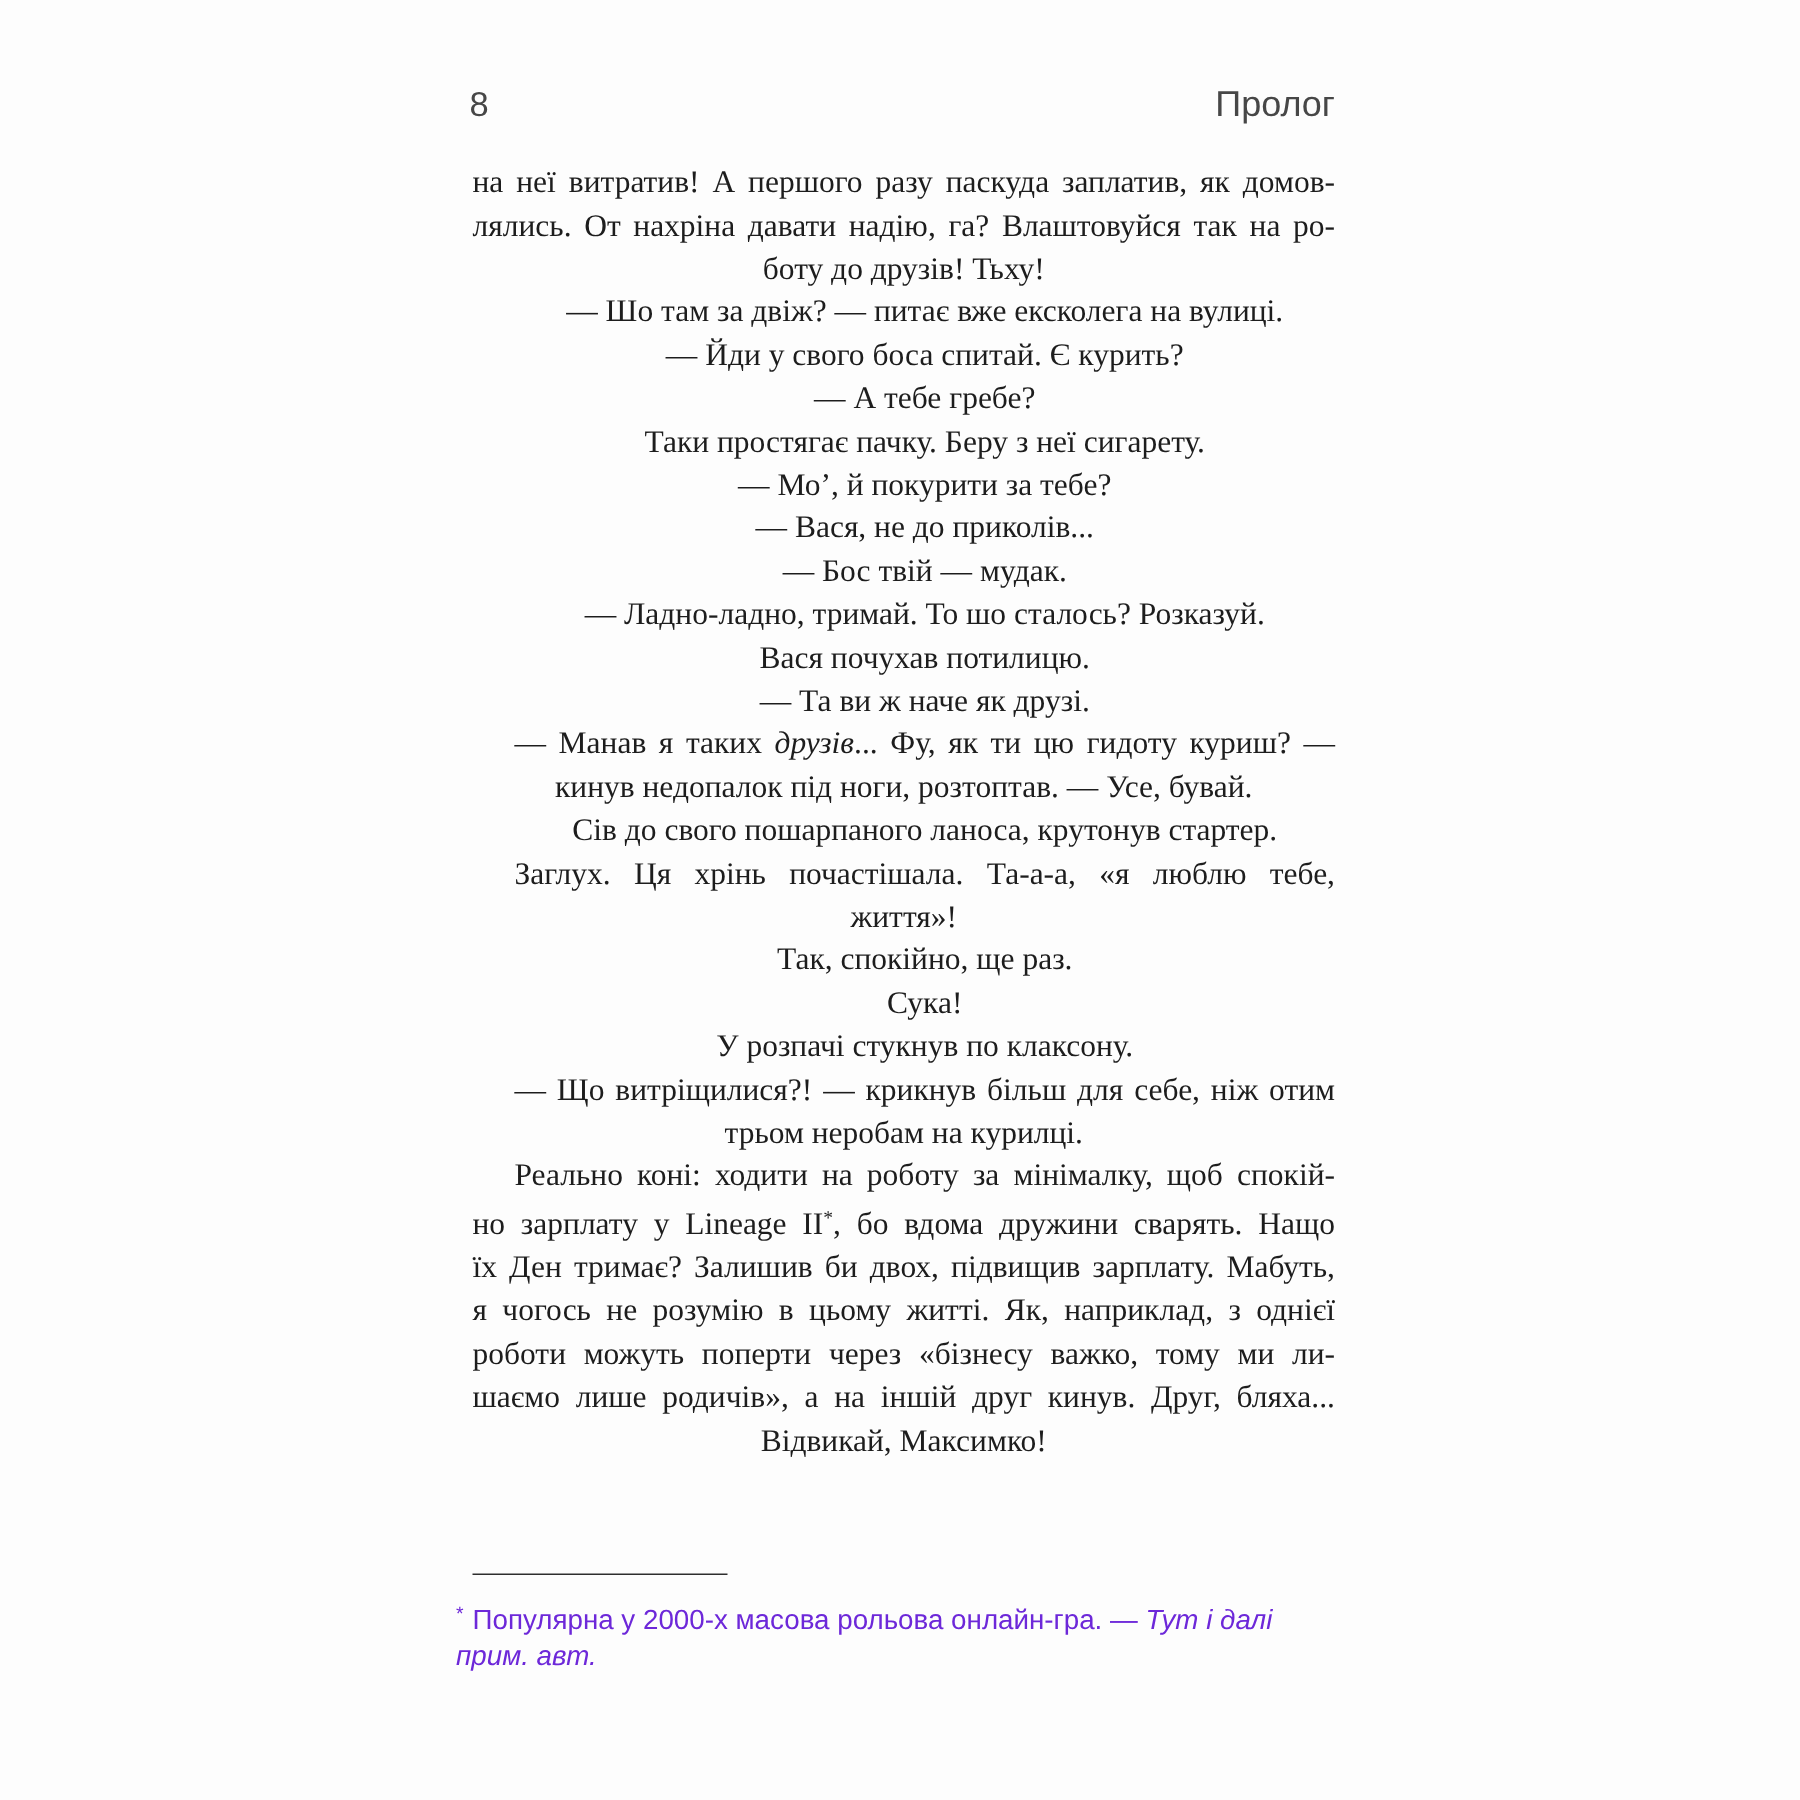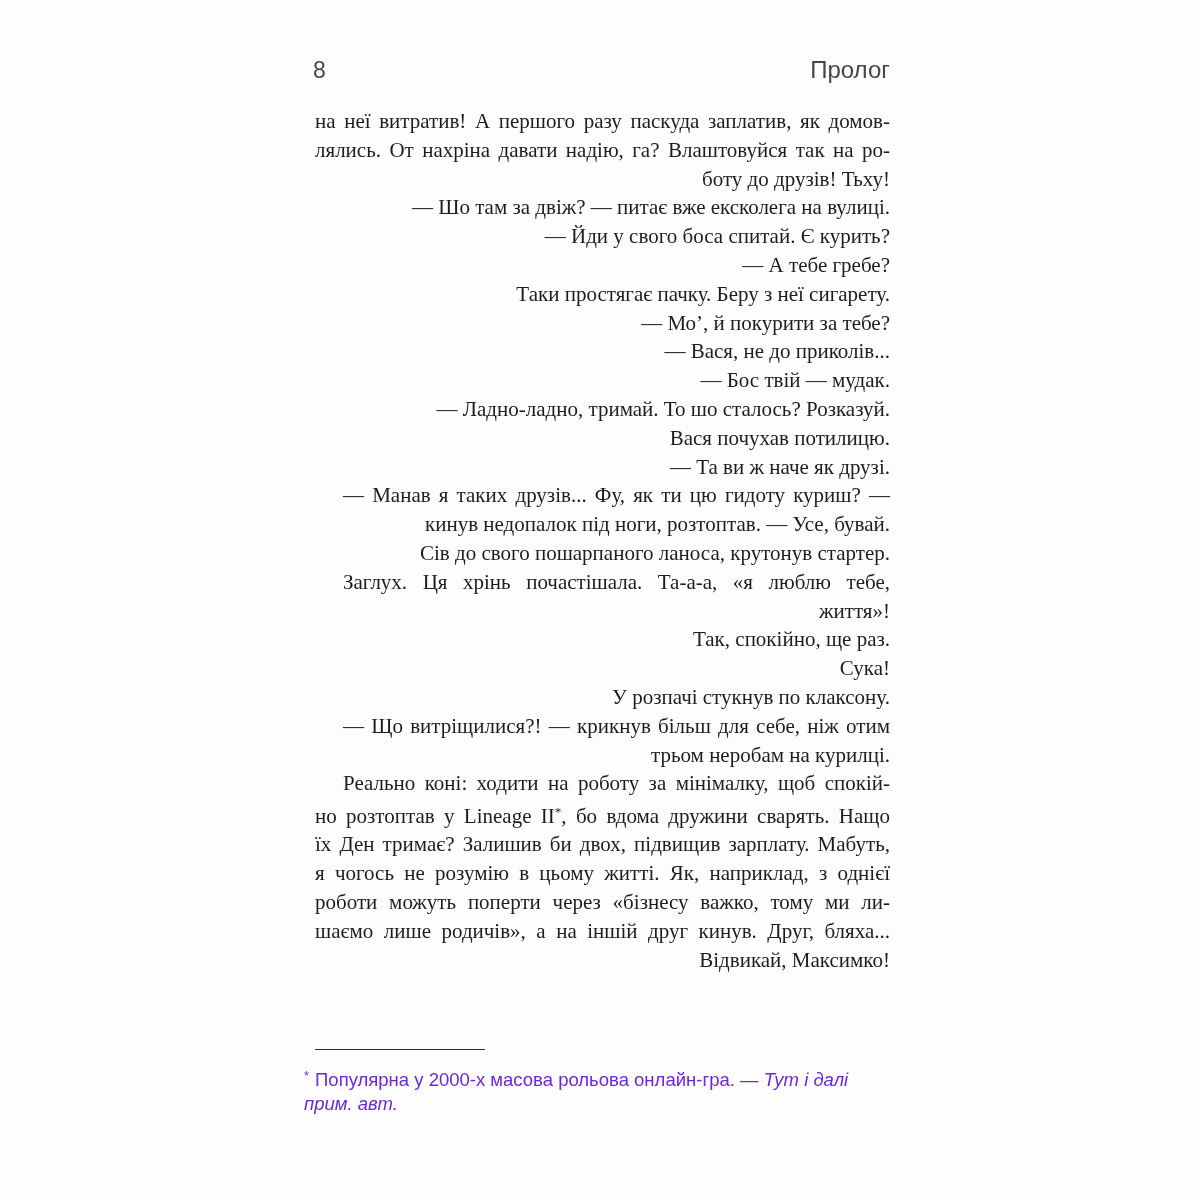--- a/index.html
+++ b/index.html
@@ -27,26 +27,26 @@
   .runtitle { font-size: 24px; }
   .text-block {
     position: absolute;
     left: 315px;
     top: 107px;
     width: 575px;
     font-size: 21px;
   }
   .ln {
     line-height: 28.8px;
-    text-align: right;
+    text-align: center;
     white-space: normal;
   }
   .ln.ind { text-indent: 28px; }
   .ln.j { text-align: justify; text-align-last: justify; }
-  .ln .i { }
+  .ln .i { font-style: italic; }
   .ln .sup { font-size: 0.62em; vertical-align: 0.5em; }
   .fn-rule {
     position: absolute;
     left: 315px;
     top: 1049px;
     width: 170px;
     height: 1px;
     background: #2e2e2e;
   }
   .footnote {
@@ -93,21 +93,21 @@
       <div class="ln"><span>кинув недопалок під ноги, розтоптав. — Усе, бувай.</span></div>
       <div class="ln ind"><span>Сів до свого пошарпаного ланоса, крутонув стартер.</span></div>
       <div class="ln j ind"><span>Заглух. Ця хрінь почастішала. Та-а-а, «я люблю тебе,</span></div>
       <div class="ln"><span>життя»!</span></div>
       <div class="ln ind"><span>Так, спокійно, ще раз.</span></div>
       <div class="ln ind"><span>Сука!</span></div>
       <div class="ln ind"><span>У розпачі стукнув по клаксону.</span></div>
       <div class="ln j ind"><span>— Що витріщилися?! — крикнув більш для себе, ніж отим</span></div>
       <div class="ln"><span>трьом неробам на курилці.</span></div>
       <div class="ln j ind"><span>Реально коні: ходити на роботу за мінімалку, щоб спокій-</span></div>
-      <div class="ln j"><span>но розтоптав у Lineage II</span><span class="sup">*</span><span>, бо вдома дружини сварять. Нащо</span></div>
+      <div class="ln j"><span>но зарплату у Lineage II</span><span class="sup">*</span><span>, бо вдома дружини сварять. Нащо</span></div>
       <div class="ln j"><span>їх Ден тримає? Залишив би двох, підвищив зарплату. Мабуть,</span></div>
       <div class="ln j"><span>я чогось не розумію в цьому житті. Як, наприклад, з однієї</span></div>
       <div class="ln j"><span>роботи можуть поперти через «бізнесу важко, тому ми ли-</span></div>
       <div class="ln j"><span>шаємо лише родичів», а на іншій друг кинув. Друг, бляха...</span></div>
       <div class="ln"><span>Відвикай, Максимко!</span></div>
     </div>
 
   <div class="fn-rule"></div>
 
   <div class="footnote"><span class="fn-marker">*</span><span class="fn-text">Популярна у 2000-х масова рольова онлайн-гра. — </span><span class="fn-italic">Тут і далі прим. авт.</span></div>

